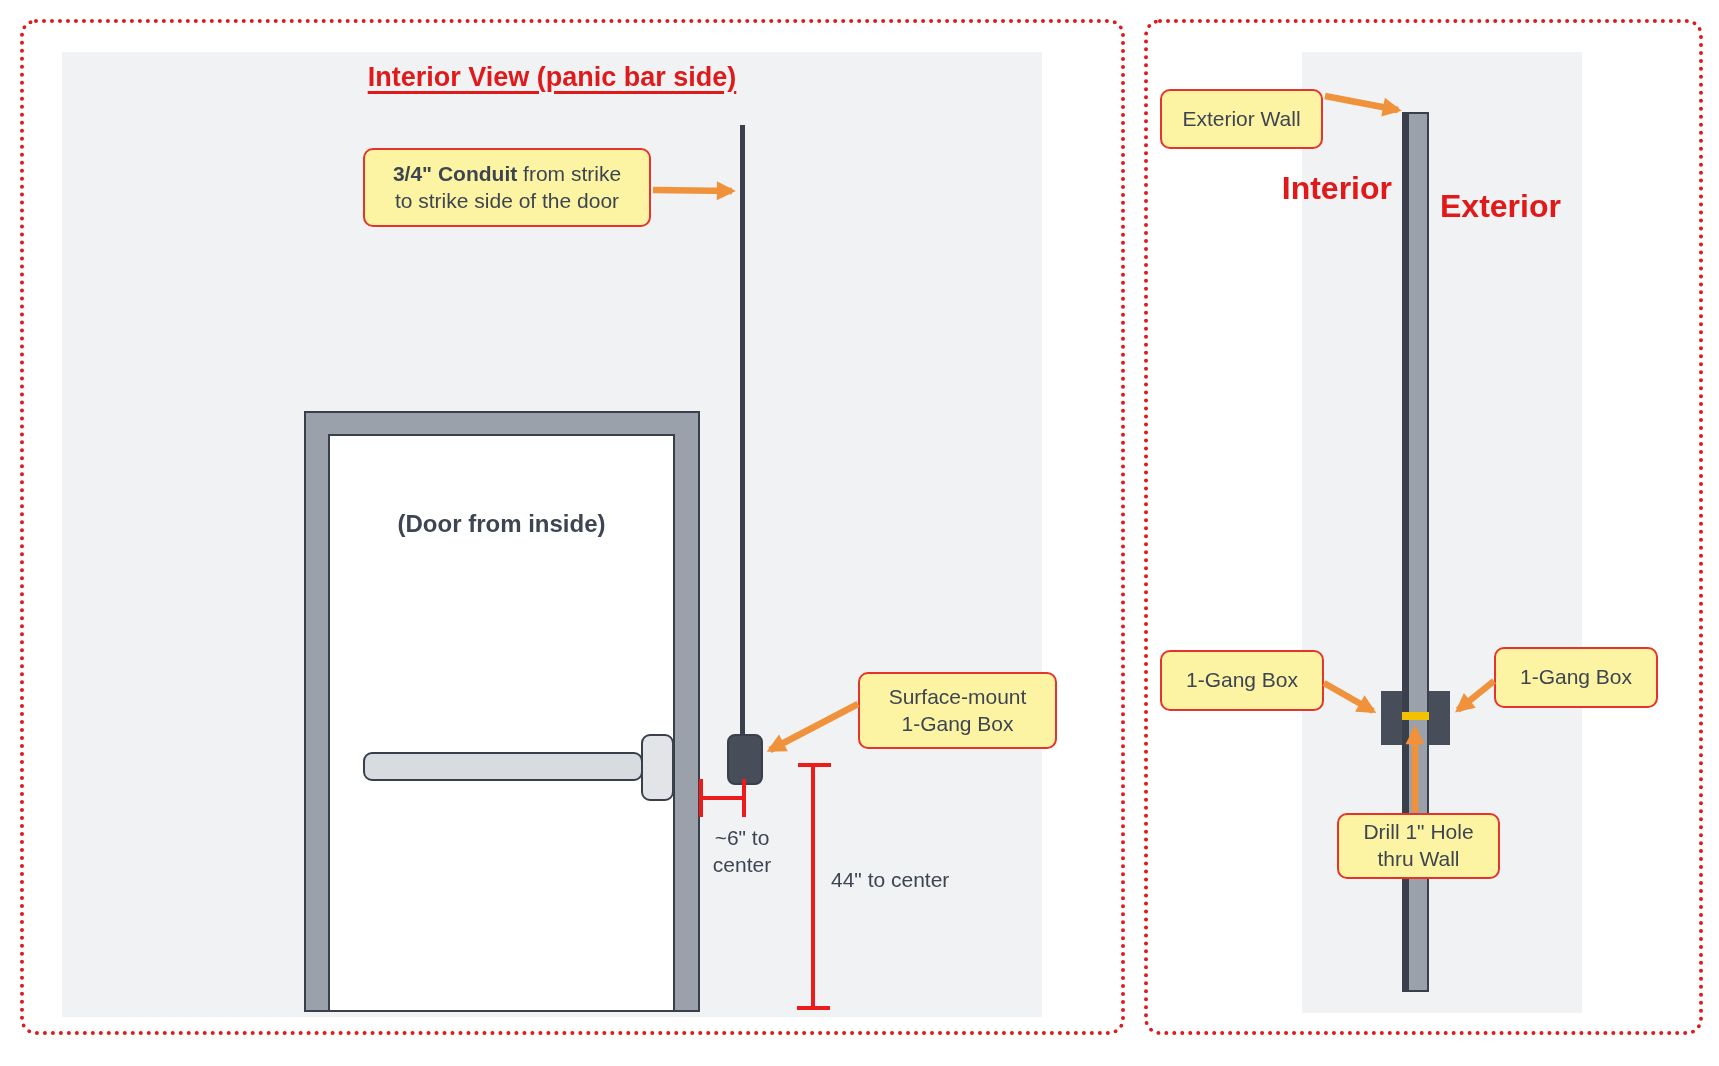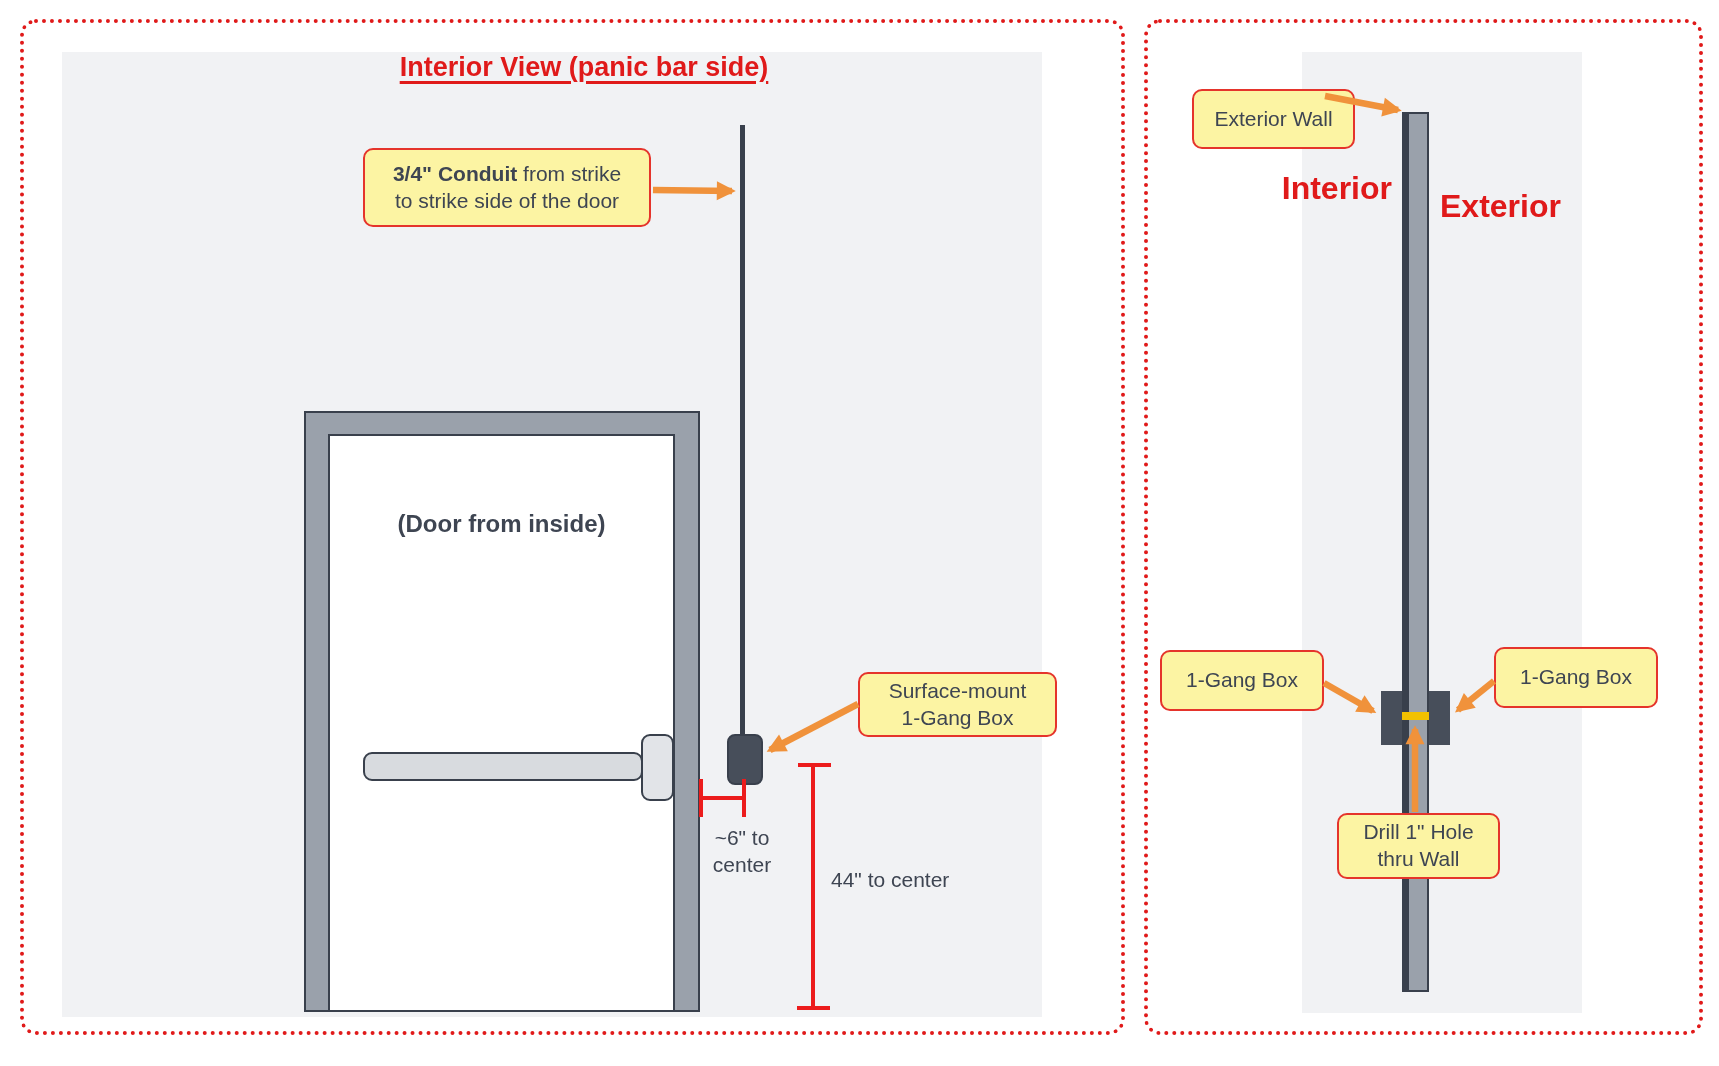--- a/index.html
+++ b/index.html
@@ -40,39 +40,39 @@
   svg.overlay{position:absolute;left:0;top:0;pointer-events:none;}
 </style>
 </head>
 <body>
 
 <div class="canvas">
 
   <div class="abs panel-border" style="left:20px;top:19px;width:1105px;height:1016px;"></div>
   <div class="abs panel-bg" style="left:62px;top:52px;width:980px;height:965px;"></div>
 
-  <div class="abs title" style="left:62px;top:52px;width:980px;margin-left:32px;">Interior View (panic bar side)</div>
+  <div class="abs title" style="left:62px;top:62px;width:980px;">Interior View (panic bar side)</div>
 
   <div class="abs" style="left:740px;top:125px;width:5px;height:610px;background:var(--outline-dark);"></div>
 
   <div class="abs outlined" style="left:304px;top:411px;width:396px;height:601px;background:var(--frame-gray);"></div>
   <div class="abs outlined" style="left:328px;top:434px;width:347px;height:578px;background:#ffffff;"></div>
   <div class="abs" style="left:328px;top:510px;width:347px;text-align:center;font-weight:bold;font-size:24px;">(Door from inside)</div>
 
   <div class="abs outlined" style="left:363px;top:752px;width:280px;height:29px;background:#D8DBDF;border-radius:9px;"></div>
   <div class="abs outlined" style="left:641px;top:734px;width:33px;height:67px;background:#E2E4E8;border-radius:9px;"></div>
 
   <div class="abs outlined" style="left:727px;top:734px;width:36px;height:51px;background:var(--dark-slate);border-radius:8px;"></div>
 
   <div class="abs callout" style="left:363px;top:148px;width:288px;height:79px;">
     <div><span class="b">3/4" Conduit</span><span> from strike</span></div>
     <div>to strike side of the door</div>
   </div>
 
-  <div class="abs callout" style="left:858px;top:672px;width:199px;height:65px;">
+  <div class="abs callout" style="left:858px;top:672px;width:199px;height:77px;">
     <div>Surface-mount</div>
     <div>1-Gang Box</div>
   </div>
 
   <div class="abs dim" style="left:699px;top:779px;width:4px;height:38px;"></div>
   <div class="abs dim" style="left:742px;top:779px;width:4px;height:38px;"></div>
   <div class="abs dim" style="left:699px;top:796px;width:47px;height:4px;"></div>
   <div class="abs dim-text" style="left:698px;top:824px;width:88px;text-align:center;">
     <div>~6" to</div>
     <div>center</div>
@@ -89,21 +89,21 @@
   <div class="abs outlined" style="left:1402px;top:112px;width:27px;height:880px;background:var(--frame-gray);border-left:7px solid var(--outline-dark);"></div>
 
   <div class="abs red-label" style="left:1270px;top:170px;width:122px;text-align:right;">Interior</div>
   <div class="abs red-label" style="left:1440px;top:188px;width:130px;text-align:left;">Exterior</div>
 
   <div class="abs" style="left:1381px;top:691px;width:21px;height:54px;background:var(--dark-slate);"></div>
   <div class="abs" style="left:1429px;top:691px;width:21px;height:54px;background:var(--dark-slate);"></div>
 
   <div class="abs" style="left:1402px;top:712px;width:27px;height:8px;background:var(--hole-yellow);"></div>
 
-  <div class="abs callout" style="left:1160px;top:89px;width:163px;height:60px;margin-left:32px;">
+  <div class="abs callout" style="left:1160px;top:89px;width:163px;height:60px;">
     <div>Exterior Wall</div>
   </div>
 
   <div class="abs callout" style="left:1160px;top:650px;width:164px;height:61px;">
     <div>1-Gang Box</div>
   </div>
   <div class="abs callout" style="left:1494px;top:647px;width:164px;height:61px;">
     <div>1-Gang Box</div>
   </div>
 

